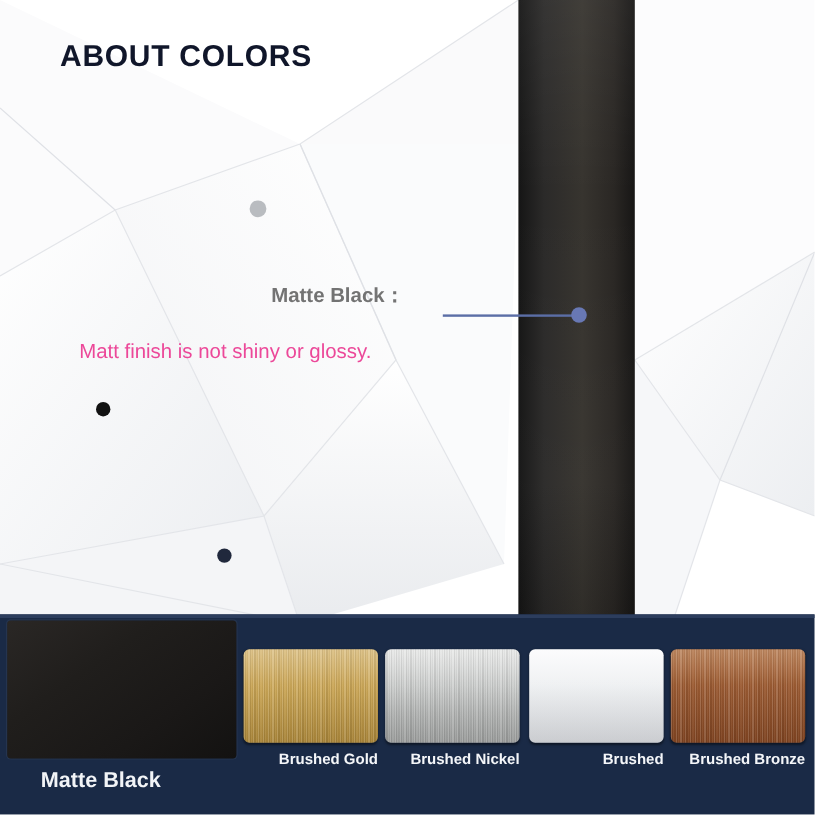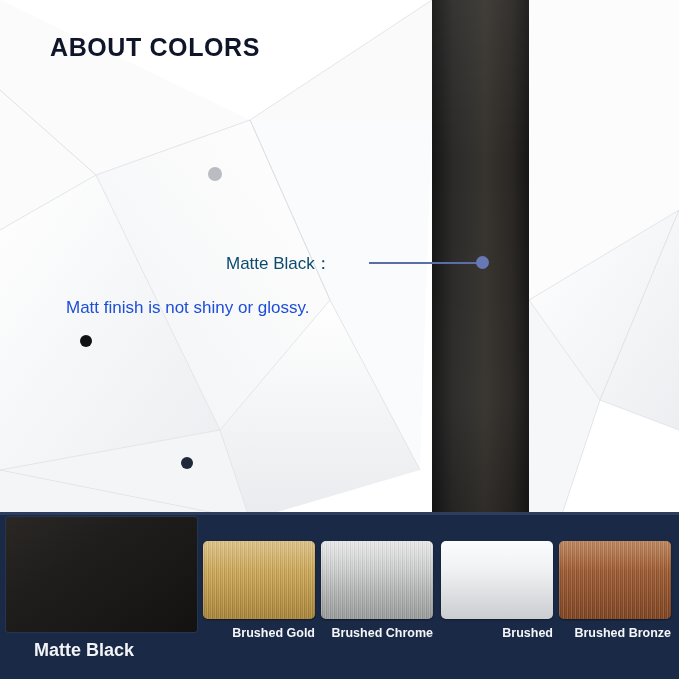--- a/index.html
+++ b/index.html
@@ -58,32 +58,32 @@
     position: absolute;
     left: 0; top: 0;
     width: 100%; height: 100%;
     background: linear-gradient(180deg, rgba(255,255,255,0.05) 0%, rgba(255,255,255,0.0) 30%, rgba(255,255,255,0.02) 75%, rgba(0,0,0,0.18) 100%);
   }
 
   
   .callout-label {
     position: absolute;
     left: 226px;
-    top: 252px;
+    top: 235px;
     font-size: 17px;
-    font-weight: normal;
-    color: #0c4a6e;
+    font-weight: bold;
+    color: #737373;
     white-space: nowrap;
   }
   .callout-desc {
     position: absolute;
     left: 66px;
-    top: 298px;
+    top: 283px;
     font-size: 17px;
-    color: #1d4ed8;
+    color: #ec4899;
     white-space: nowrap;
   }
   .leader-line {
     position: absolute;
     left: 369px;
     top: 262px;
     width: 110px;
     height: 2px;
     background: #5b6ea6;
   }
@@ -274,21 +274,21 @@
         <div class="gloss"></div>
       </div>
       <div class="swatch-caption">Brushed Gold</div>
     </div>
 
     <div class="swatch-item" style="left:321px;">
       <div class="swatch-chip chip-nickel">
         <div class="brush"></div>
         <div class="gloss"></div>
       </div>
-      <div class="swatch-caption">Brushed Chrome</div>
+      <div class="swatch-caption">Brushed Nickel</div>
     </div>
 
     <div class="swatch-item" style="left:441px;">
       <div class="swatch-chip chip-chrome">
         <div class="gloss"></div>
       </div>
       <div class="swatch-caption">Brushed</div>
     </div>
 
     <div class="swatch-item" style="left:559px;">

